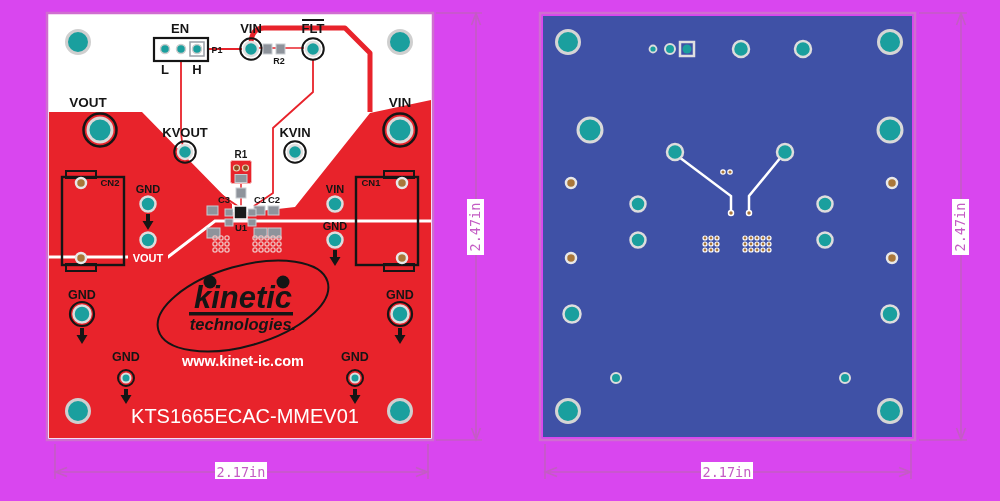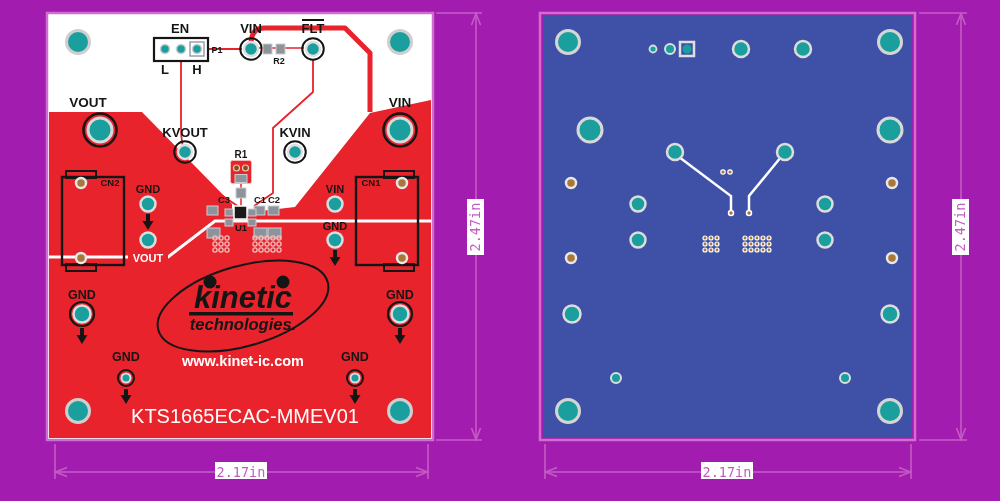--- a/index.html
+++ b/index.html
@@ -1,16 +1,16 @@
 <!DOCTYPE html>
 <html style="--board_red: #e8232b; --board_blue: #3f51a6; --pad_teal: #1a9f9e; --copper: #a9773a; --component_gray: #8e939b; --silkscreen_black: #151515; --silkscreen_white: #ffffff; --dim_magenta: #c45cc4; --border_magenta: #d06ed0; --pad_ring_gray: #d9d9d9;"><head>
 <meta charset="utf-8">
 <style>
   html,body{margin:0;padding:0;background:#ffffff;}
-  .stage{position:relative;width:1000px;height:501px;background:#a21caf;overflow:hidden;}
+  .stage{position:relative;width:1000px;height:501px;background:#d946ef;overflow:hidden;}
   svg text{font-family:"Liberation Sans",sans-serif;}
   .silk{fill:var(--silkscreen_black);font-weight:bold;}
   .silkw{fill:var(--silkscreen_white);font-weight:bold;}
   .dimtxt{font-family:"DejaVu Sans Mono",monospace;fill:var(--dim_magenta);font-weight:normal;}
   .dimline{stroke:var(--dim_magenta);stroke-width:1.6;fill:none;}
   .redf{fill:var(--board_red);}
   .trace{stroke:var(--board_red);fill:none;}
   .teal{fill:var(--pad_teal);}
   .grayp{fill:var(--component_gray);stroke:#c9cdd2;stroke-width:1;}
   .blkring{fill:none;stroke:var(--silkscreen_black);}

